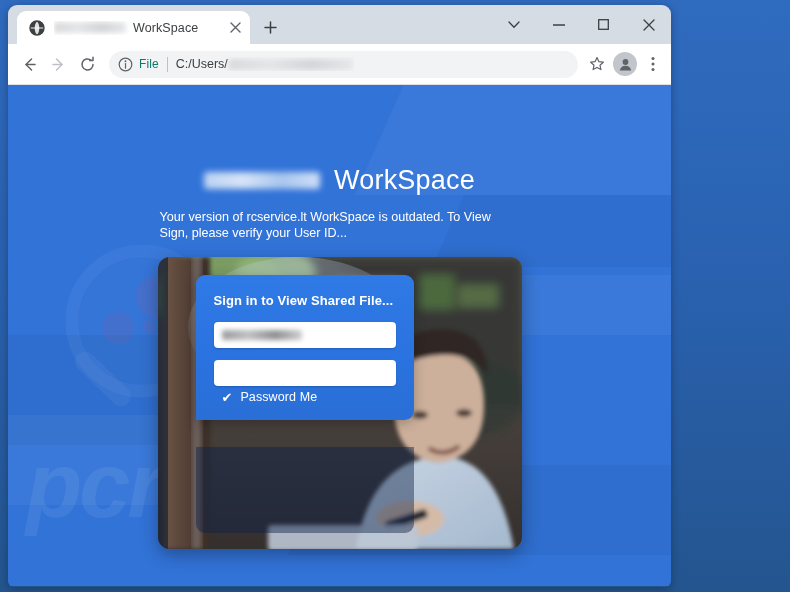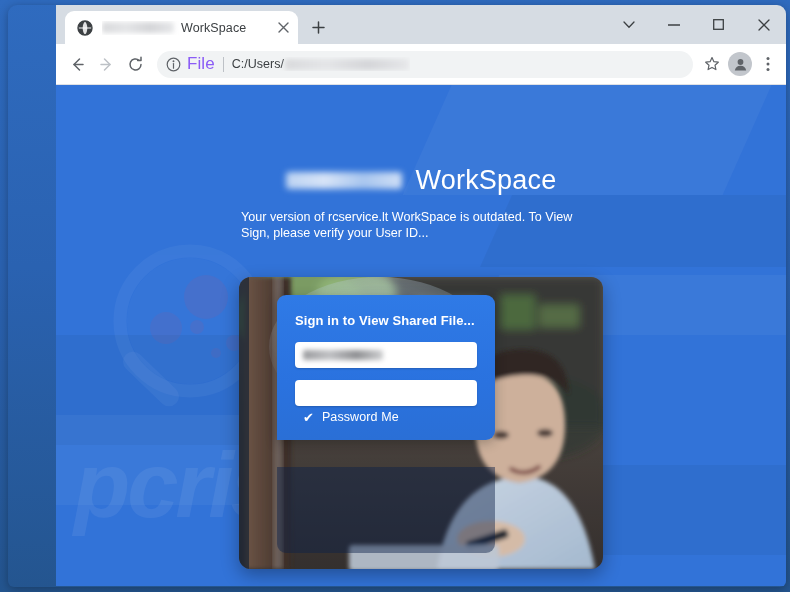--- a/index.html
+++ b/index.html
@@ -16,26 +16,25 @@
     position: relative;
     width: 790px;
     height: 592px;
     background: linear-gradient(180deg, #2f6bbf 0%, #2a62b1 45%, #24558f 100%);
   }
 
   #browser-window {
     position: absolute;
     left: 8px;
     top: 5px;
-    width: 778px;
+    width: 663px;
     height: 582px;
     border-radius: 9px 9px 6px 6px;
     overflow: hidden;
     box-shadow: 0 2px 10px rgba(0,0,0,.30);
-    padding-left: 48px;
   }
 
   
   #tabstrip {
     position: relative;
     height: 39px;
     background: #d6dce3;
     display: flex;
     align-items: flex-end;
   }
@@ -130,21 +129,21 @@
     margin: 0 5px 0 7px;
     background: #f1f3f4;
     border-radius: 14px;
     display: flex;
     align-items: center;
     padding: 0 9px;
     overflow: hidden;
   }
   #info-icon { flex: 0 0 15px; width: 15px; height: 15px; margin-right: 6px; }
   #scheme-label {
-    font-size: 17px; color: #8b5cf6; letter-spacing: .1px;
+    font-size: 12px; color: #0f766e; letter-spacing: .1px;
     flex: 0 0 auto;
   }
   #omnibox-divider {
     width: 1px; height: 15px; background: #bdc1c6;
     margin: 0 8px; flex: 0 0 1px;
   }
   #url-line {
     display: flex; align-items: center;
     font-size: 12.5px; color: #3c4043;
     white-space: nowrap; overflow: hidden;
@@ -235,21 +234,21 @@
     width: 360px;
     margin: 0 auto;
     text-align: left;
   }
 
   
   #photo-card {
     position: relative;
     width: 364px;
     height: 292px;
-    margin: 36px auto 0;
+    margin: 16px auto 0;
     border-radius: 12px;
     overflow: hidden;
     box-shadow: 0 6px 18px rgba(0,0,0,.32);
   }
 
   
   #photo-bg { position: absolute; inset: 0; }
 
   #form-panel {
     position: absolute;

